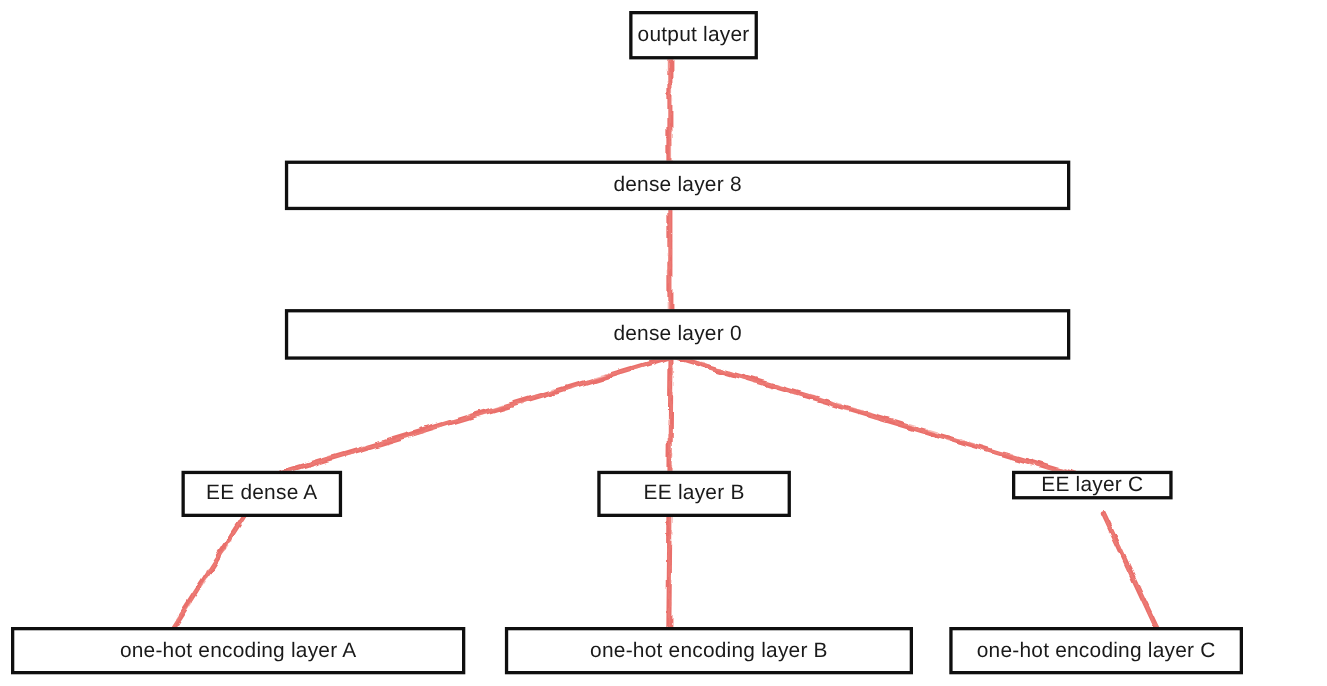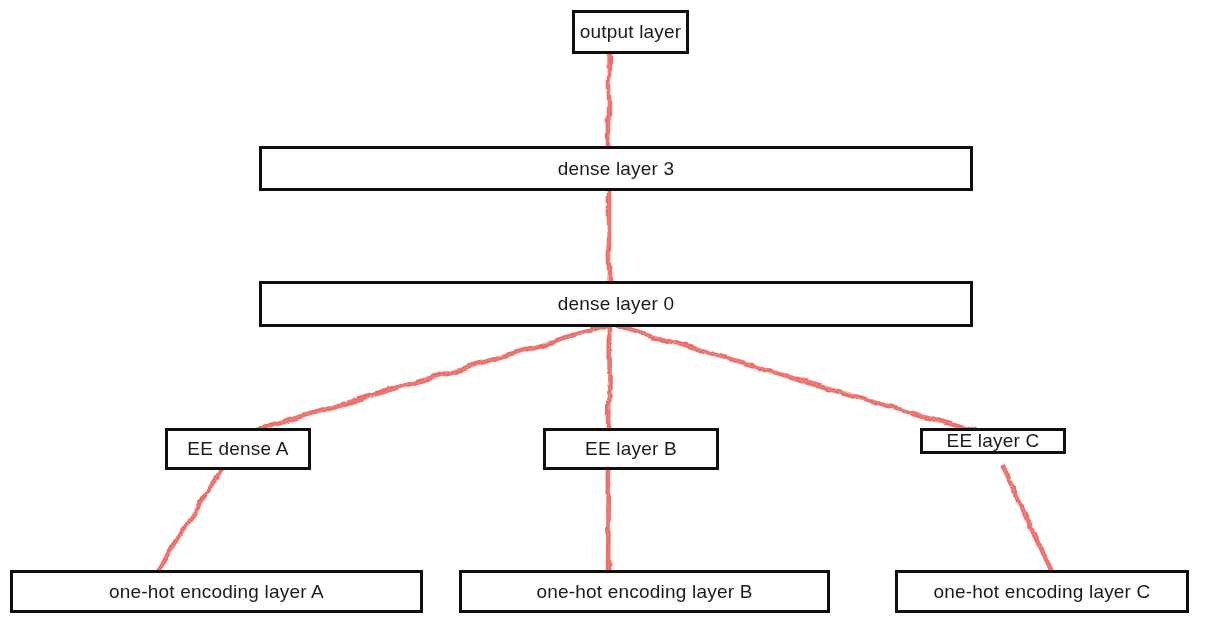--- a/index.html
+++ b/index.html
@@ -37,21 +37,21 @@
   }
   
   #node-output  { left: 541px; top: 10px;  width: 117px; height: 44px; margin-left: 31px; }
   #node-dense1  { left: 259px; top: 146px; width: 714px; height: 45px; }
   #node-dense0  { left: 259px; top: 281px; width: 714px; height: 46px; }
   #node-eeA     { left: 165px; top: 428px; width: 146px; height: 42px; }
   #node-eeB     { left: 543px; top: 428px; width: 176px; height: 42px; }
   #node-eeC     { left: 920px; top: 428px; width: 146px; height: 26px; }
   #node-ohA     { left: 10px;  top: 570px; width: 413px; height: 43px; text-align: right; }
   #node-ohB     { left: 459px; top: 570px; width: 371px; height: 43px; }
-  #node-ohC     { left: 863px; top: 570px; width: 294px; height: 43px; margin-left: 32px; }
+  #node-ohC     { left: 863px; top: 570px; width: 267px; height: 43px; }
 </style>
 </head>
 <body>
 
 <div class="canvas">
 
   <svg class="edges-svg" width="1206" height="624" viewBox="0 0 1206 624" aria-hidden="true">
     <defs>
       <filter id="rough1" x="-20%" y="-20%" width="140%" height="140%">
         <feTurbulence type="fractalNoise" baseFrequency="0.045" numOctaves="3" seed="7" result="n"></feTurbulence>
@@ -79,21 +79,21 @@
         <line x1="610" y1="324" x2="609" y2="432"></line>
         <line x1="612" y1="324" x2="977" y2="432"></line>
         <line x1="224" y1="467" x2="155" y2="574"></line>
         <line x1="609" y1="467" x2="608" y2="574"></line>
         <line x1="1003" y1="467" x2="1053" y2="574"></line>
       </g>
   </svg>
 
   <div class="node" id="node-output">output layer</div>
 
-  <div class="node" id="node-dense1">dense layer 3</div>
+  <div class="node" id="node-dense1">dense layer 8</div>
 
   <div class="node" id="node-dense0">dense layer 0</div>
 
   <div class="node" id="node-eeA">EE dense A</div>
 
   <div class="node" id="node-eeB">EE layer B</div>
 
   <div class="node" id="node-eeC">EE layer C</div>
 
   <div class="node" id="node-ohA">one-hot encoding layer A</div>

